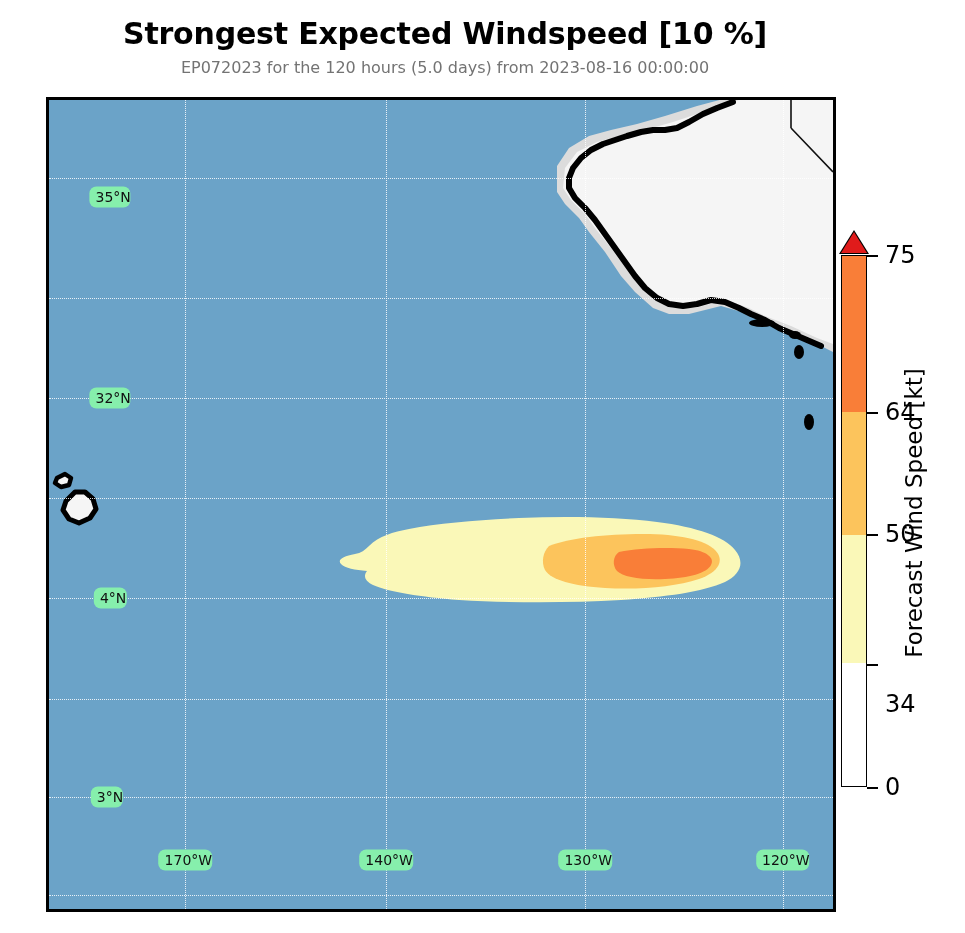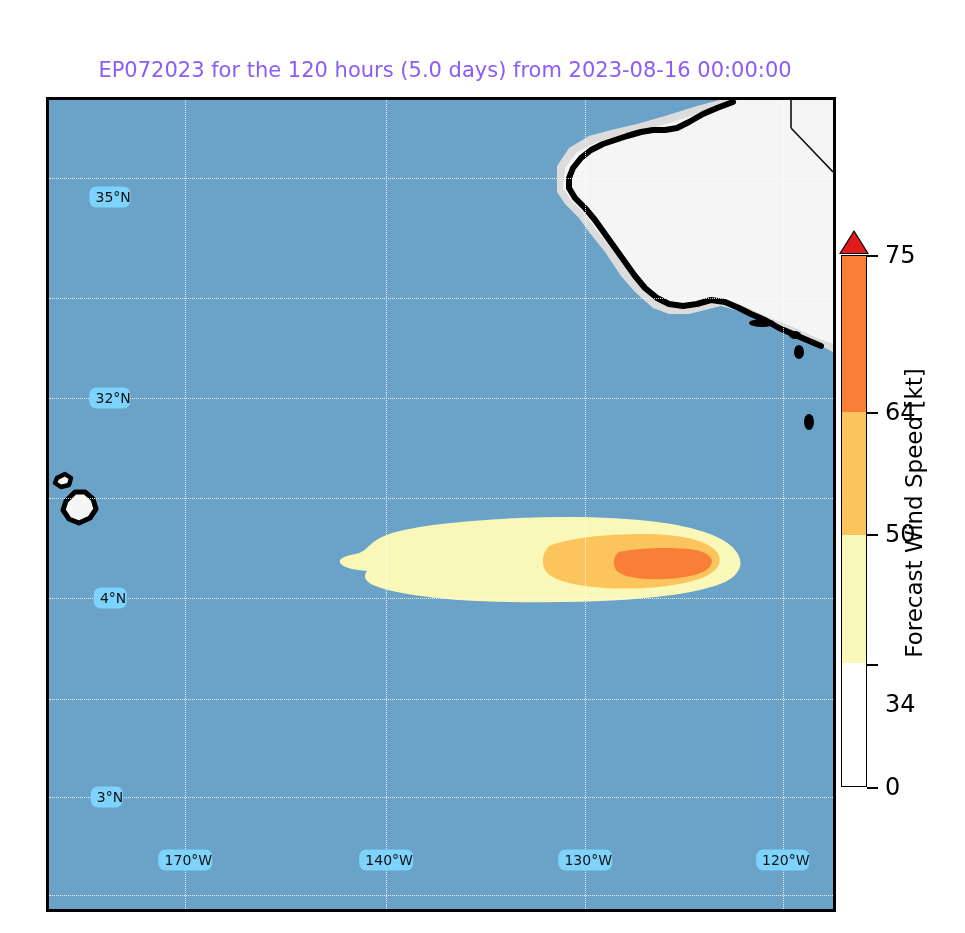--- a/index.html
+++ b/index.html
@@ -13,21 +13,21 @@
   
   .title{
     position:absolute;left:0;top:16px;width:890px;
     text-align:center;
     font-size:30px;font-weight:bold;color:#000;
     letter-spacing:-0.2px;white-space:nowrap;
   }
   .subtitle{
     position:absolute;left:0;top:58px;width:890px;
     text-align:center;
-    font-size:21px;font-weight:normal;color:#8b5cf6;
+    font-size:16px;font-weight:normal;color:#737373;
     white-space:nowrap;
   }
 
   
   .map-frame{
     position:absolute;left:46px;top:97px;
     width:790px;height:815px;
     border:3px solid #000;
     box-sizing:border-box;
     background:#6BA3C8;
@@ -41,21 +41,21 @@
     border-left:1.5px dotted rgba(255,255,255,.85);}
 
   .land-svg{position:absolute;inset:0;width:100%;height:100%;}
 
   
   .blob-svg{position:absolute;inset:0;width:100%;height:100%;}
 
   
   .glabel{
     position:absolute;
-    background:#7dd3fc;
+    background:#86efac;
     border-radius:7px;
     padding:3px 0 4px 6px;
     font-size:14px;color:#111;
     white-space:nowrap;
     line-height:1;
     transform:translate(-50%,-50%);
   }
 
   
   .cbar-wrap{position:absolute;left:841px;top:232px;width:26px;height:560px;}
@@ -93,20 +93,21 @@
     transform:rotate(-90deg) translateX(-550px);
     text-align:center;
     white-space:nowrap;
   }
 </style>
 </head>
 <body>
 
 <div id="root">
 
+  <div class="title">Strongest Expected Windspeed [10 %]</div>
   <div class="subtitle">EP072023 for the 120 hours (5.0 days) from 2023-08-16 00:00:00</div>
 
   <div class="map-frame">
     <div class="map-inner">
 
       <svg class="land-svg" viewBox="0 0 784 809" preserveAspectRatio="none">
 
         <path fill="#DCDCDC" stroke="none" d="M 705 -8 L 784 -8 L 784 252 L 772 246 L 742 232 L 716 222 L 700 214
              L 672 206 L 640 214 L 620 214 L 604 208 L 586 192 L 572 176
              L 556 152 L 540 132 L 530 118 L 516 104 L 508 92 L 508 66

